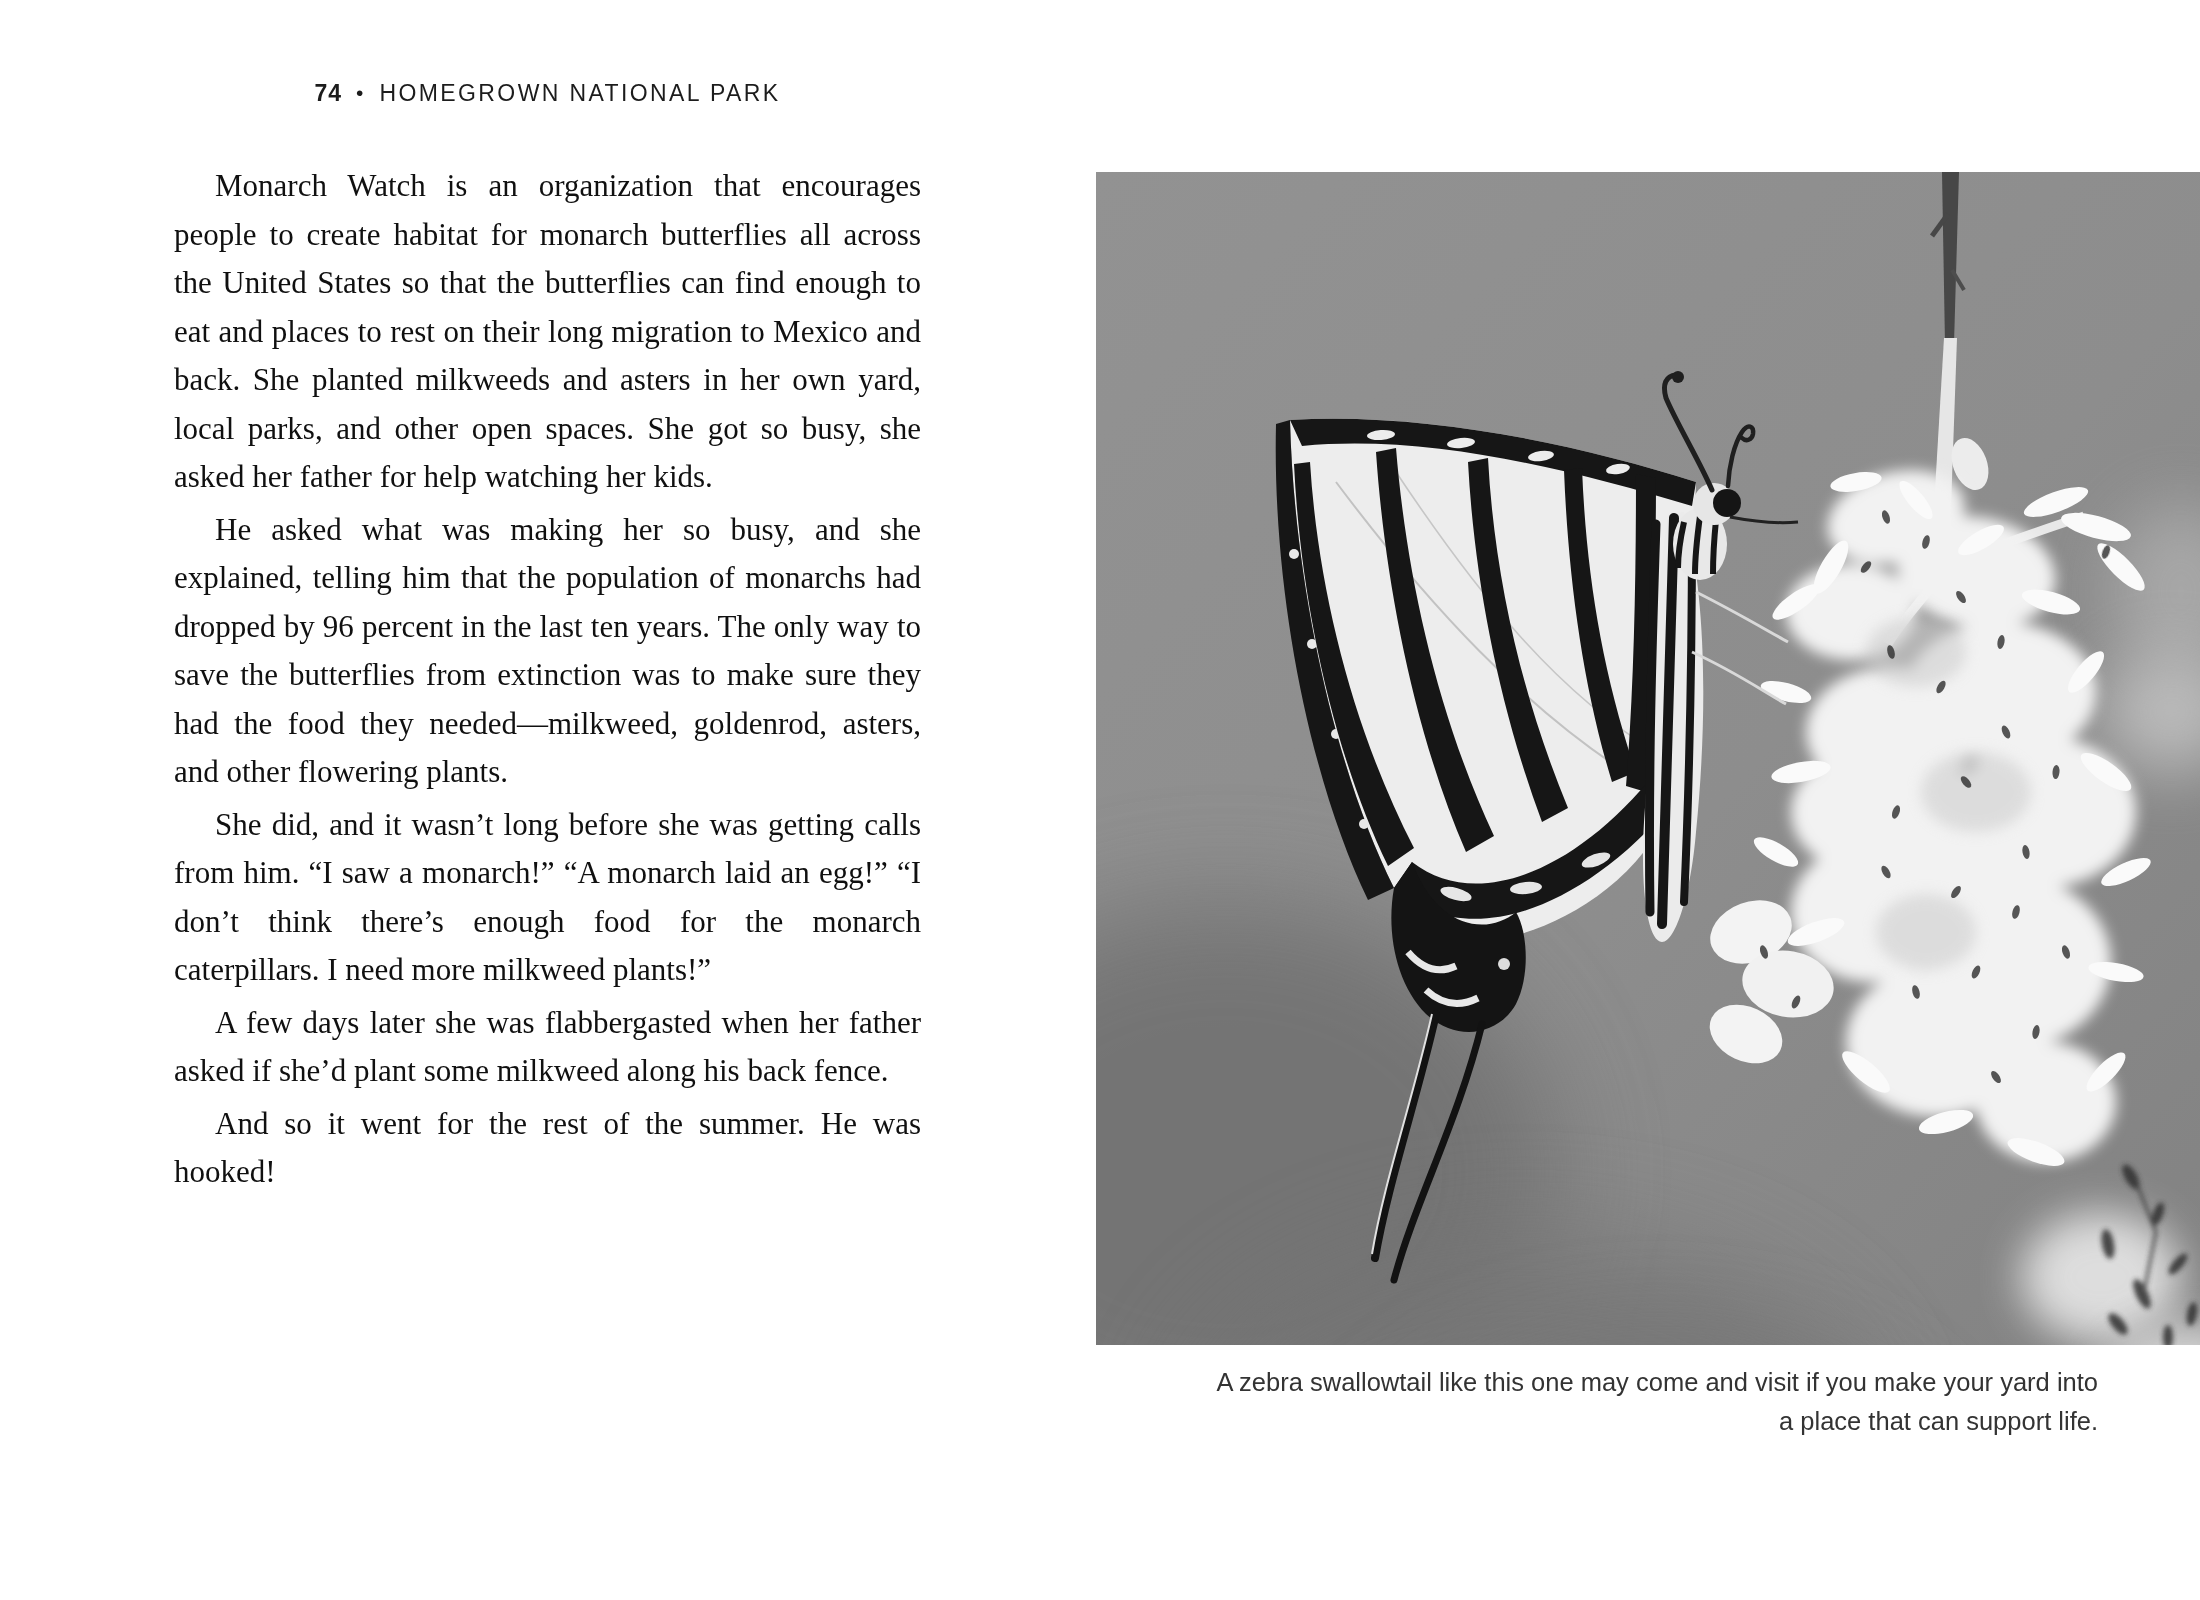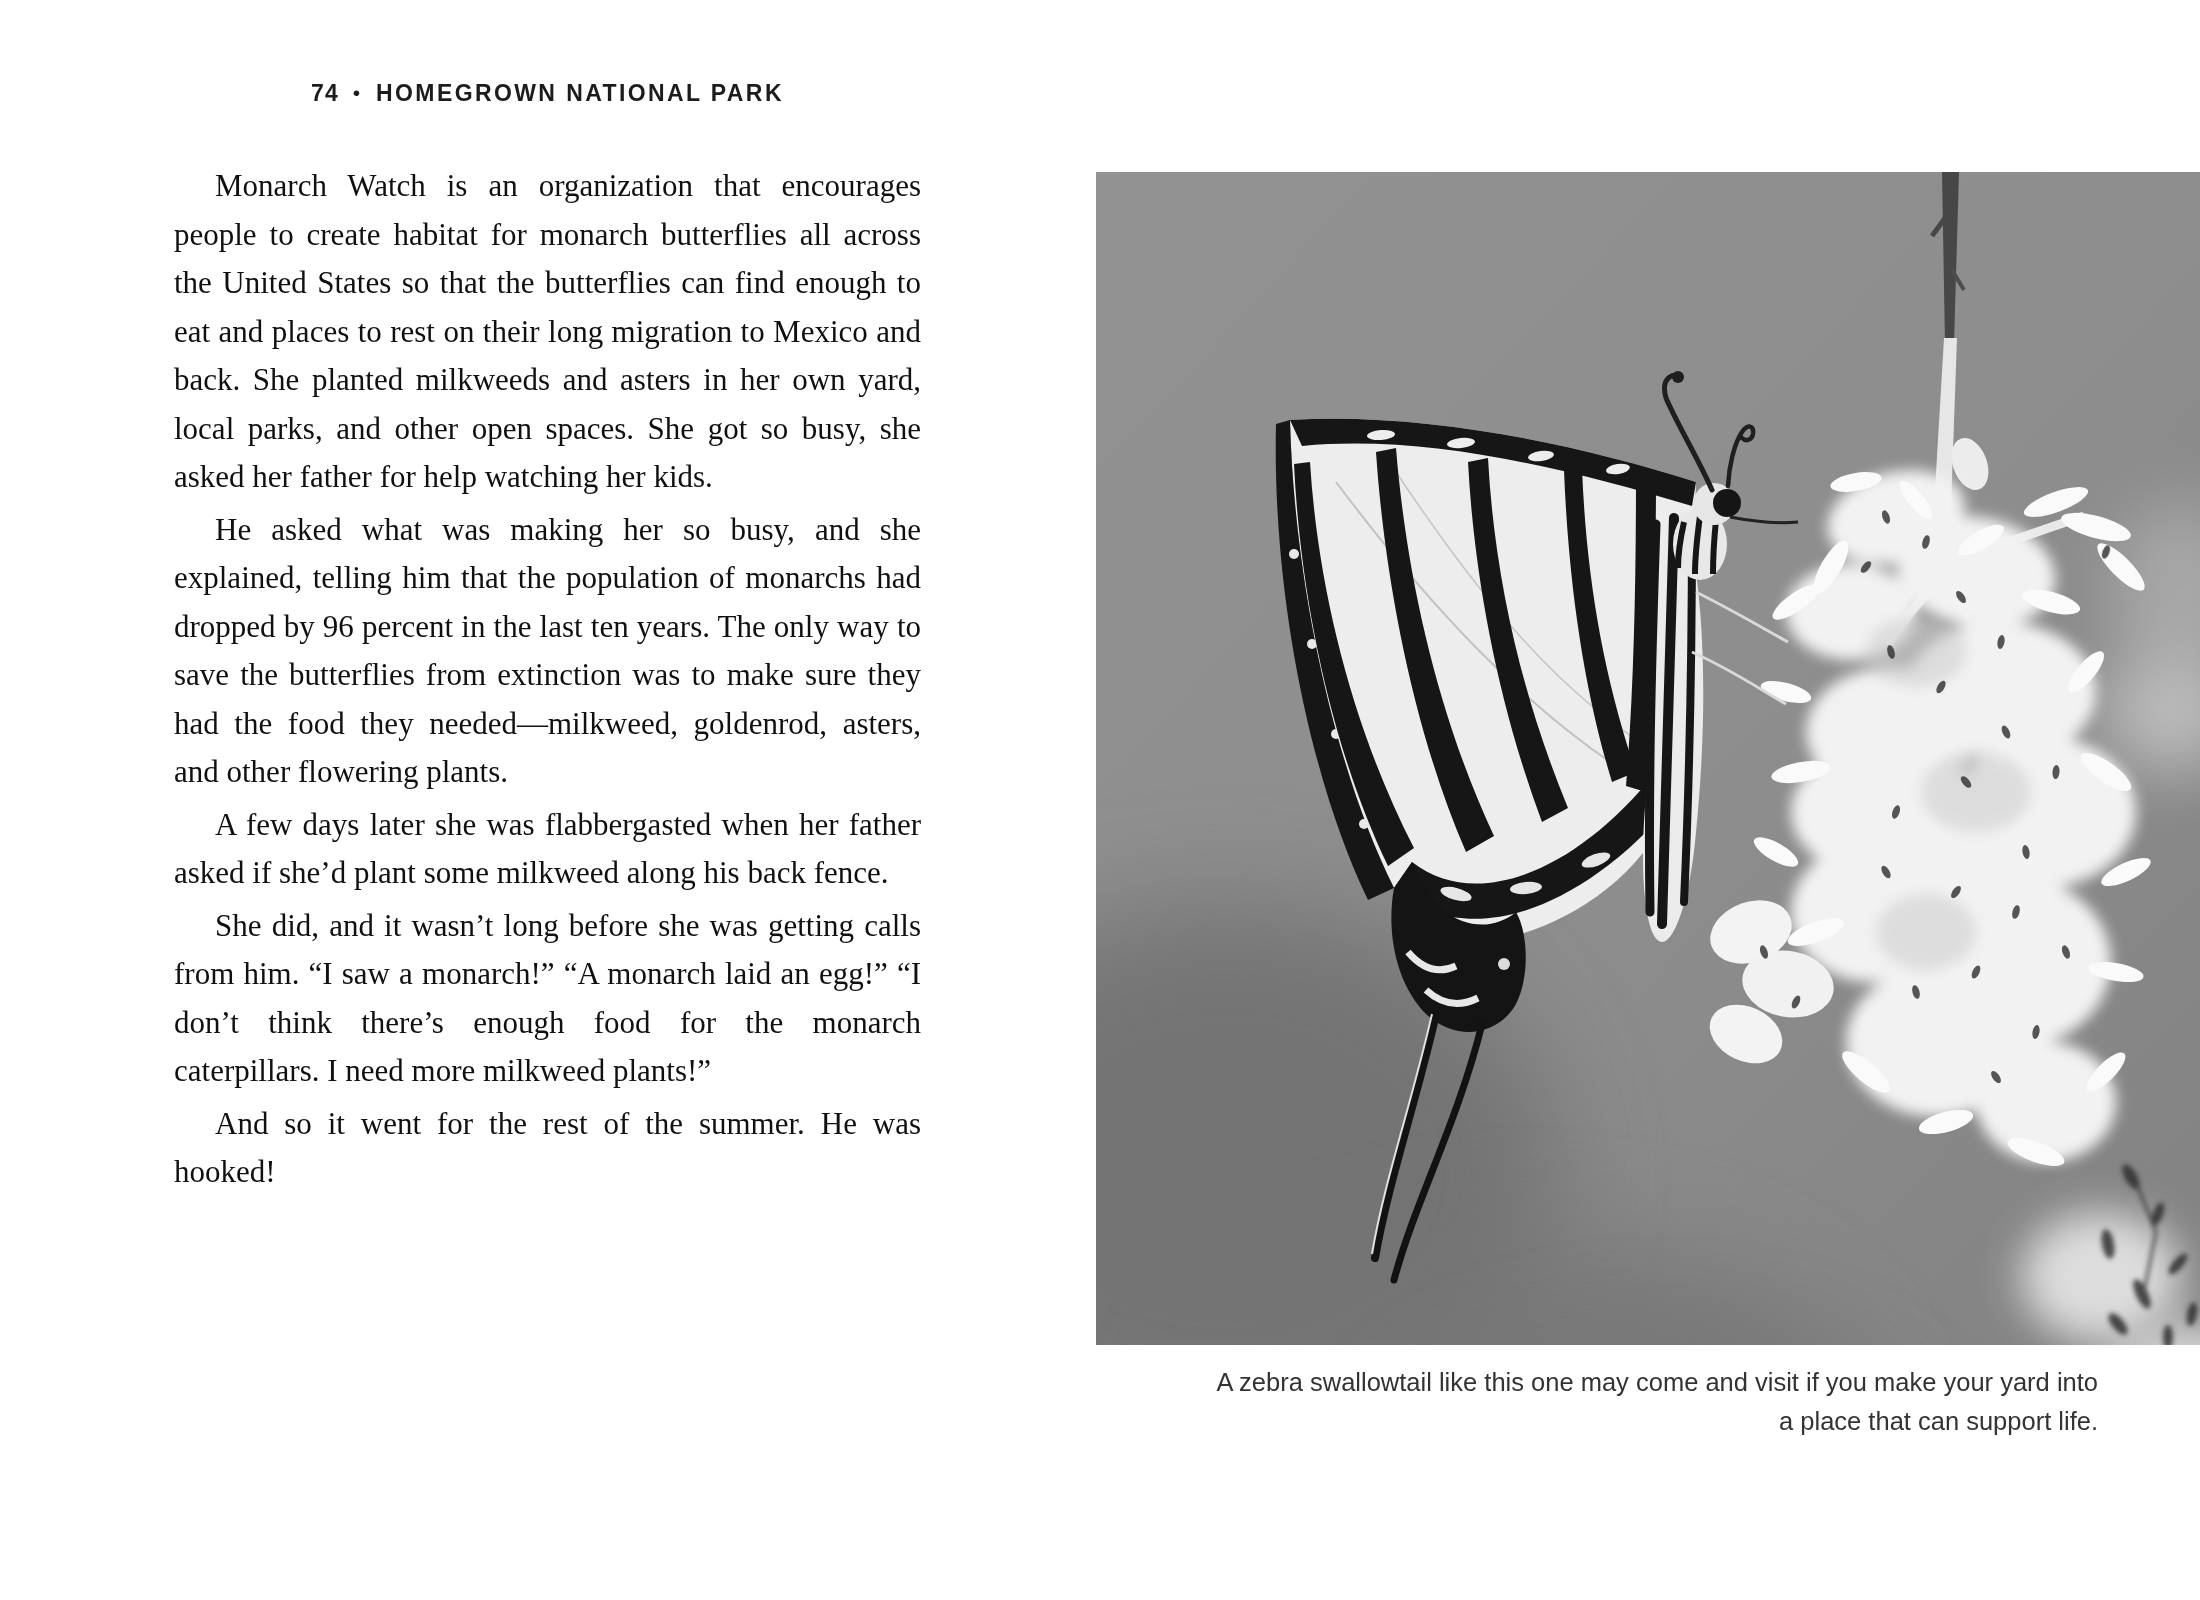--- a/index.html
+++ b/index.html
@@ -17,21 +17,21 @@
     position: absolute;
     left: 170px; top: 80px; width: 755px;
     display: flex; justify-content: center; align-items: flex-end;
     font-family: "Liberation Sans", sans-serif;
     font-size: 23px; color: #1c1c1c;
     letter-spacing: 2px;
     white-space: nowrap;
   }
   .running-head .folio { font-weight: 700; letter-spacing: 1px; }
   .running-head .sep { margin: 0 14px; font-size: 21px; position: relative; top: -2px; }
-  .running-head .running-title { letter-spacing: 2.4px; font-weight: bold; }
+  .running-head .running-title { letter-spacing: 2.4px; }
 
   
   .text-column {
     position: absolute;
     left: 170px; top: 158px; width: 755px;
     font-size: 31px; line-height: 48.5px;
     color: #101010;
     text-align: justify;
     text-align-last: left;
   }
@@ -63,22 +63,22 @@
 
   <header class="running-head">
     <span class="folio">74</span>
     <span class="sep">•</span>
     <span class="running-title">HOMEGROWN NATIONAL PARK</span>
   </header>
 
   <main class="text-column">
       <p>Monarch Watch is an organization that encourages people to create habitat for monarch butterflies all across the United States so that the butterflies can find enough to eat and places to rest on their long migration to Mexico and back. She planted milkweeds and asters in her own yard, local parks, and other open spaces. She got so busy, she asked her father for help watching her kids.</p>
       <p>He asked what was making her so busy, and she explained, telling him that the population of monarchs had dropped by 96 percent in the last ten years. The only way to save the butterflies from extinction was to make sure they had the food they needed—milkweed, goldenrod, asters, and other flowering plants.</p>
+      <p>She did, and it wasn’t long before she was getting calls from him. “I saw a monarch!” “A monarch laid an egg!” “I don’t think there’s enough food for the monarch caterpillars. I need more milkweed plants!”</p>
       <p>A few days later she was flabbergasted when her father asked if she’d plant some milkweed along his back fence.</p>
-      <p>She did, and it wasn’t long before she was getting calls from him. “I saw a monarch!” “A monarch laid an egg!” “I don’t think there’s enough food for the monarch caterpillars. I need more milkweed plants!”</p>
       <p>And so it went for the rest of the summer. He was hooked!</p>
     </main>
 
   <figure class="photo-figure" style="margin:0">
     <div class="photo" title="black-and-white photograph of a zebra swallowtail butterfly feeding on white flower clusters">
       <svg viewBox="0 0 1104 1173" preserveAspectRatio="none">
         <defs>
           <linearGradient id="bg" x1="0" y1="0" x2="1" y2="1">
             <stop offset="0" stop-color="#929292"></stop>
             <stop offset="0.55" stop-color="#8d8d8d"></stop>

